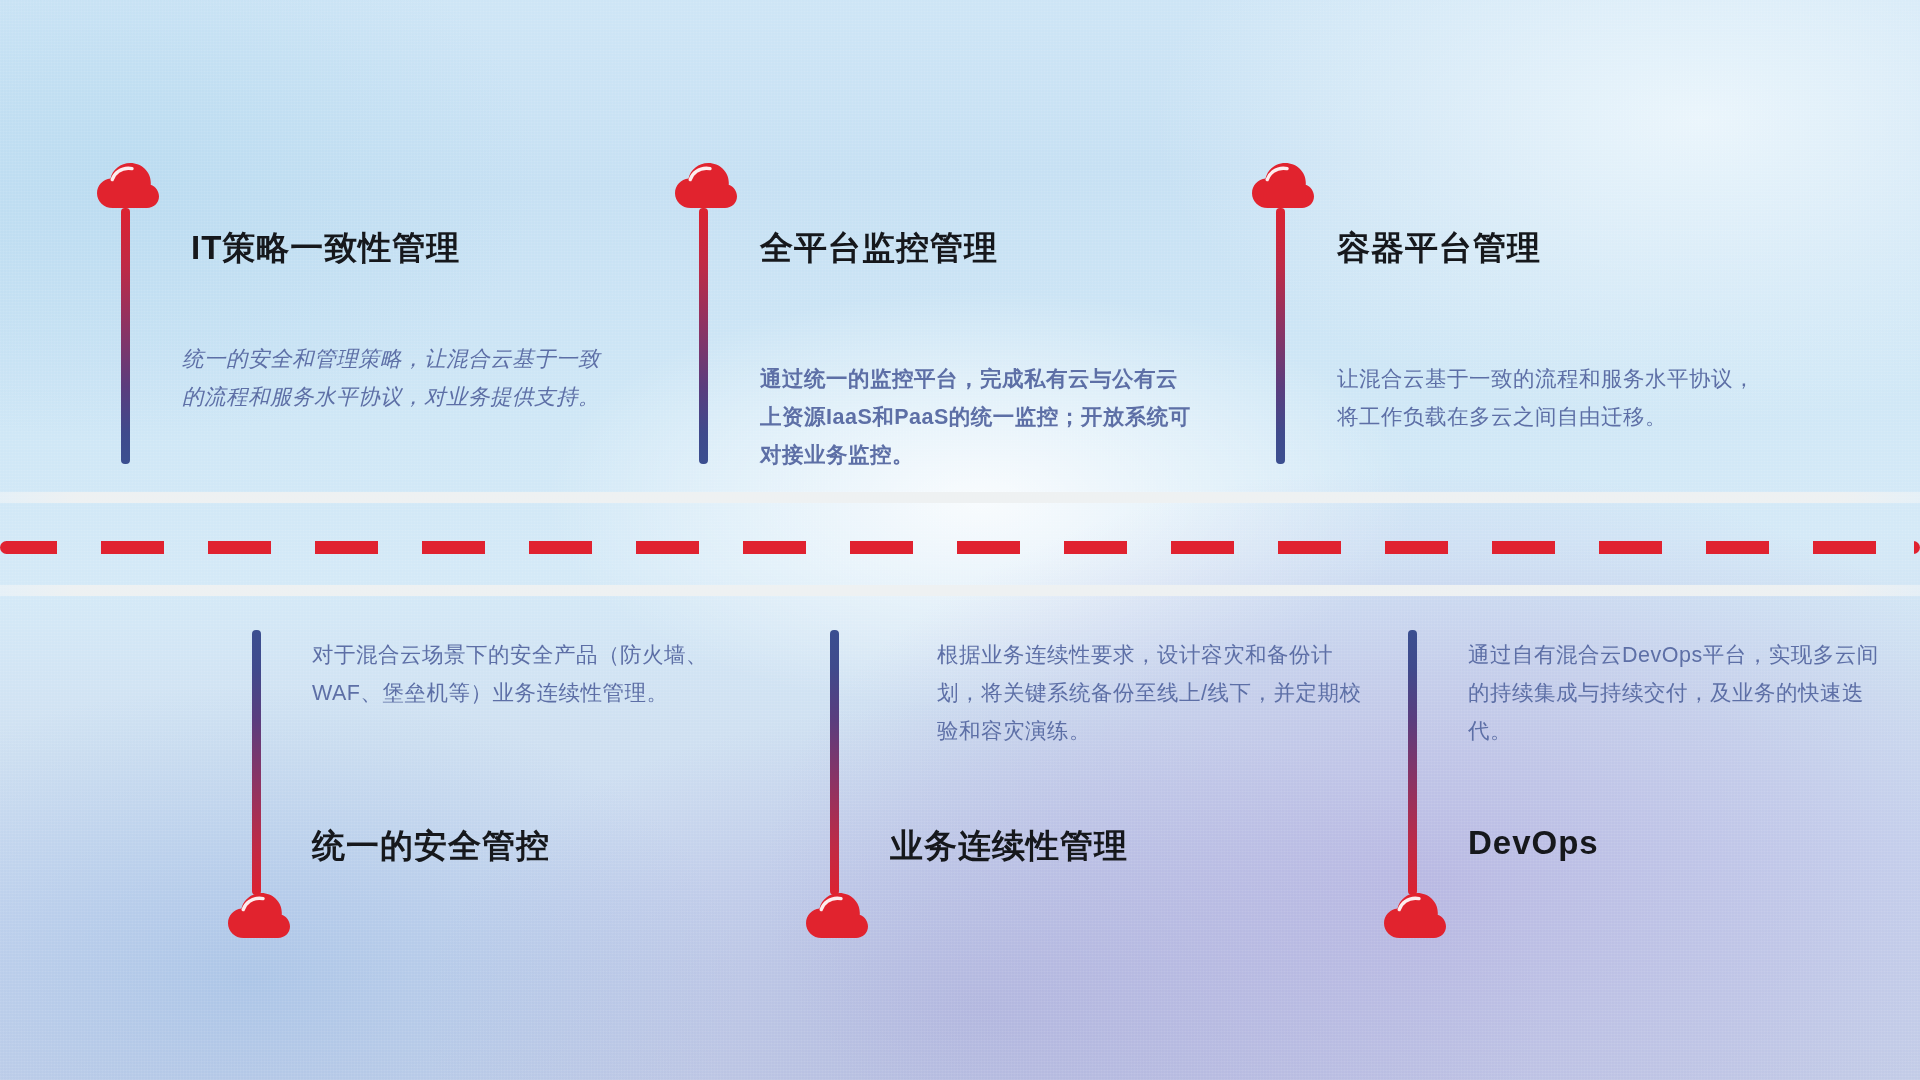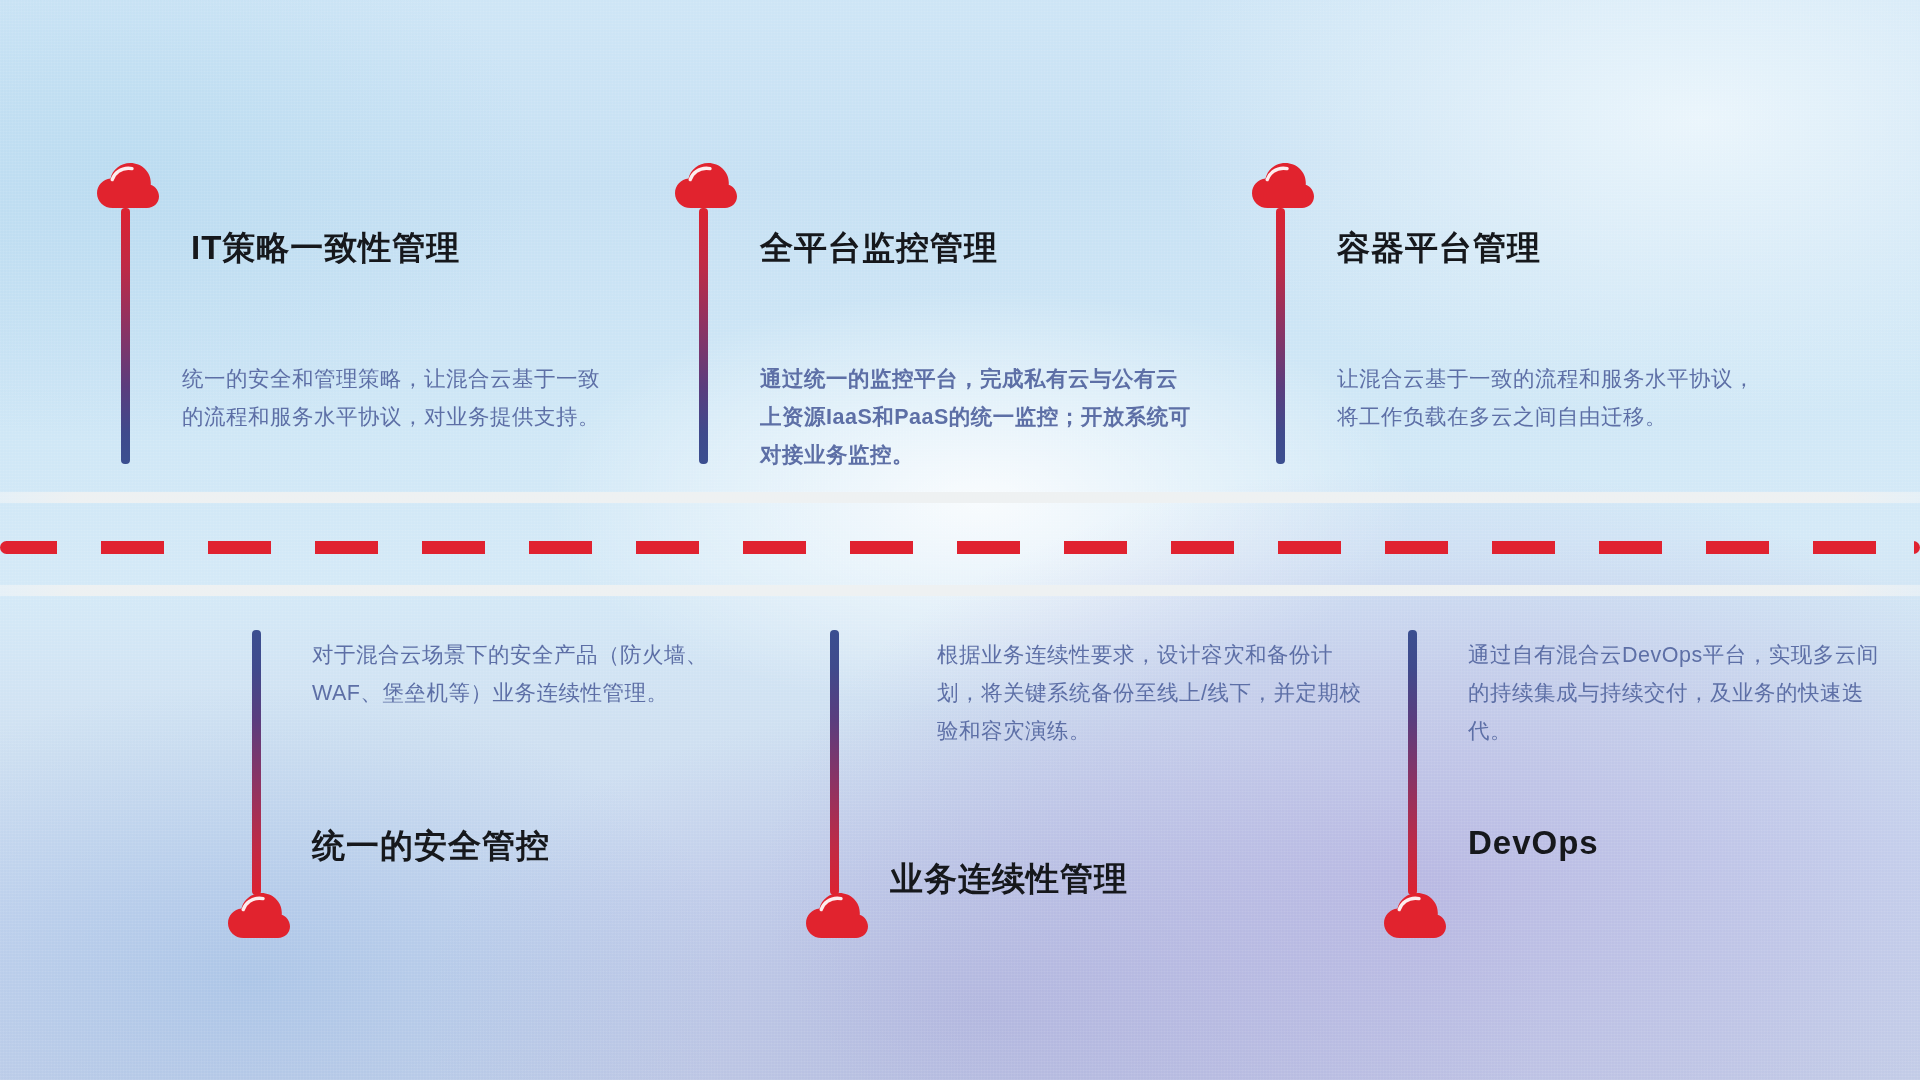--- a/index.html
+++ b/index.html
@@ -66,21 +66,21 @@
 
   <div class="col">
     <div class="cloud" style="left:97px;top:163px;">
       <svg viewBox="0 0 62 46" xmlns="http://www.w3.org/2000/svg">
         <path d="M15.5 45 C6.9 45 0 38.4 0 30.2 C0 22.6 5.9 16.4 13.5 15.6 C15.4 6.6 23.6 0 33.3 0 C44.6 0 53.8 8.8 53.8 19.7 C53.8 20.4 53.8 21.1 53.7 21.8 C58.6 23.6 62 28.2 62 33.5 C62 39.9 56.6 45 50 45 Z" fill="#e1232e"></path>
         <path d="M15.2 16.6 C17.5 9.9 23.9 5.2 31.3 5.2 C32.6 5.2 33.8 5.3 35 5.6" stroke="#ffffff" stroke-width="3.4" stroke-linecap="round" fill="none" opacity="0.92"></path>
       </svg>
     </div>
     <div class="stem down" style="left:121px;top:208px;height:256px;"></div>
     <div class="title" style="left:182px;top:226px;margin-left:9px;">IT策略一致性管理</div>
-    <div class="body" style="left:182px;top:360px;width:432px;">统一的安全和管理策略，让混合云基于一致的流程和服务水平协议，对业务提供支持。</div>
+    <div class="body" style="left:182px;top:340px;width:432px;font-style:italic;">统一的安全和管理策略，让混合云基于一致的流程和服务水平协议，对业务提供支持。</div>
   </div>
 
   <div class="col">
     <div class="cloud" style="left:675px;top:163px;">
       <svg viewBox="0 0 62 46" xmlns="http://www.w3.org/2000/svg">
         <path d="M15.5 45 C6.9 45 0 38.4 0 30.2 C0 22.6 5.9 16.4 13.5 15.6 C15.4 6.6 23.6 0 33.3 0 C44.6 0 53.8 8.8 53.8 19.7 C53.8 20.4 53.8 21.1 53.7 21.8 C58.6 23.6 62 28.2 62 33.5 C62 39.9 56.6 45 50 45 Z" fill="#e1232e"></path>
         <path d="M15.2 16.6 C17.5 9.9 23.9 5.2 31.3 5.2 C32.6 5.2 33.8 5.3 35 5.6" stroke="#ffffff" stroke-width="3.4" stroke-linecap="round" fill="none" opacity="0.92"></path>
       </svg>
     </div>
     <div class="stem down" style="left:699px;top:208px;height:256px;"></div>
@@ -111,21 +111,21 @@
     <div class="cloud" style="left:228px;top:893px;">
       <svg viewBox="0 0 62 46" xmlns="http://www.w3.org/2000/svg">
         <path d="M15.5 45 C6.9 45 0 38.4 0 30.2 C0 22.6 5.9 16.4 13.5 15.6 C15.4 6.6 23.6 0 33.3 0 C44.6 0 53.8 8.8 53.8 19.7 C53.8 20.4 53.8 21.1 53.7 21.8 C58.6 23.6 62 28.2 62 33.5 C62 39.9 56.6 45 50 45 Z" fill="#e1232e"></path>
         <path d="M15.2 16.6 C17.5 9.9 23.9 5.2 31.3 5.2 C32.6 5.2 33.8 5.3 35 5.6" stroke="#ffffff" stroke-width="3.4" stroke-linecap="round" fill="none" opacity="0.92"></path>
       </svg>
     </div>
   </div>
 
   <div class="col">
     <div class="body" style="left:890px;top:636px;width:432px;margin-left:47px;">根据业务连续性要求，设计容灾和备份计划，将关键系统备份至线上/线下，并定期校验和容灾演练。</div>
-    <div class="title" style="left:890px;top:824px;margin-top:33px;">业务连续性管理</div>
+    <div class="title" style="left:890px;top:824px;">业务连续性管理</div>
     <div class="stem up" style="left:830px;top:630px;height:265px;"></div>
     <div class="cloud" style="left:806px;top:893px;">
       <svg viewBox="0 0 62 46" xmlns="http://www.w3.org/2000/svg">
         <path d="M15.5 45 C6.9 45 0 38.4 0 30.2 C0 22.6 5.9 16.4 13.5 15.6 C15.4 6.6 23.6 0 33.3 0 C44.6 0 53.8 8.8 53.8 19.7 C53.8 20.4 53.8 21.1 53.7 21.8 C58.6 23.6 62 28.2 62 33.5 C62 39.9 56.6 45 50 45 Z" fill="#e1232e"></path>
         <path d="M15.2 16.6 C17.5 9.9 23.9 5.2 31.3 5.2 C32.6 5.2 33.8 5.3 35 5.6" stroke="#ffffff" stroke-width="3.4" stroke-linecap="round" fill="none" opacity="0.92"></path>
       </svg>
     </div>
   </div>
 
   <div class="col">

